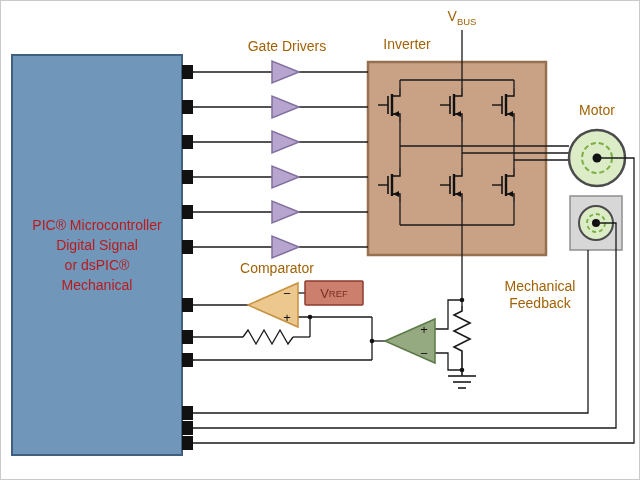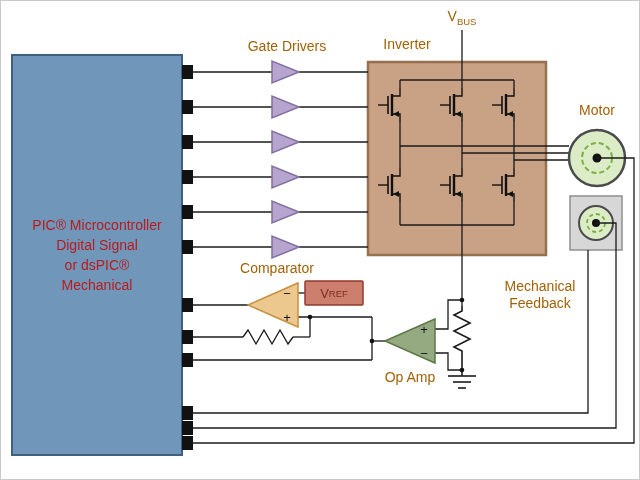--- a/index.html
+++ b/index.html
@@ -181,21 +181,20 @@
     <div>Digital Signal</div>
     <div>or dsPIC®</div>
     <div>Mechanical</div>
   </div>
 
   <div class="lbl" style="left:228px;top:38px;width:118px;">Gate Drivers</div>
   <div class="lbl" style="left:362px;top:36px;width:90px;">Inverter</div>
   <div class="lbl" style="left:430px;top:8px;width:64px;"><span>V</span><sub>BUS</sub></div>
   <div class="lbl" style="left:565px;top:102px;width:64px;">Motor</div>
   <div class="lbl" style="left:222px;top:260px;width:110px;">Comparator</div>
-  <div class="lbl" style="left:372px;top:369px;width:76px;">Op Amp</div>
   <div class="lbl" style="left:488px;top:278px;width:104px;">
     <div>Mechanical</div>
     <div>Feedback</div>
   </div>
 
   <div class="vref-text">
       <span>V</span>
       <sub>REF</sub>
     </div>
 

